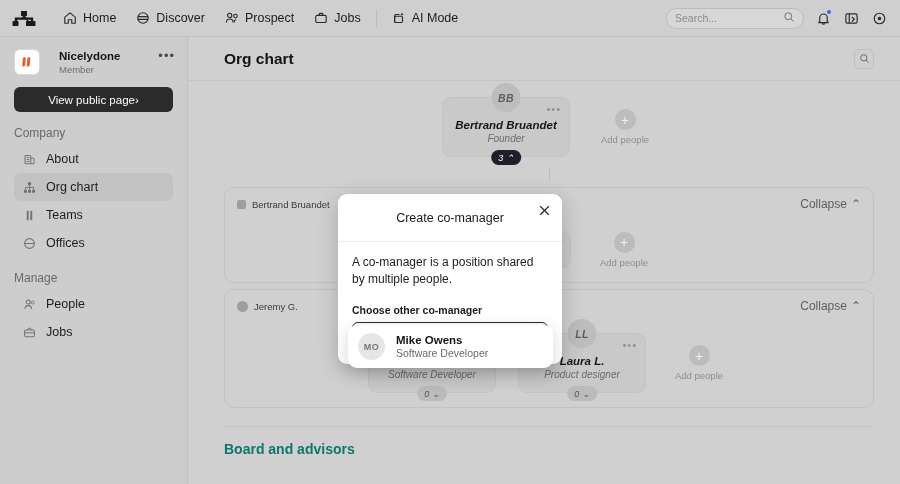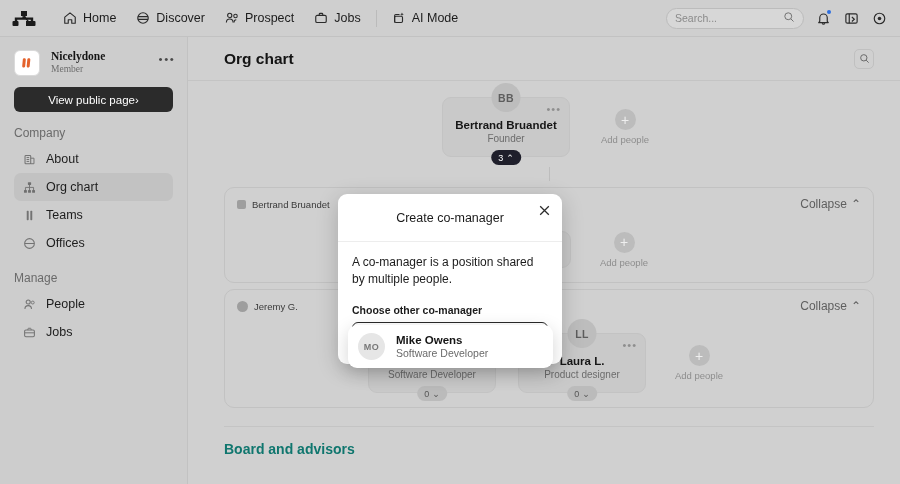--- a/index.html
+++ b/index.html
@@ -42,21 +42,21 @@
   .icon-btn { width: 18px; height: 18px; position: relative; cursor: pointer;
     display:flex; align-items:center; justify-content:center; }
   .dot-badge { position:absolute; top:1px; right:1px; width:4px; height:4px;
     border-radius:50%; background:#2f6fe0; }
 
   
   .sidebar {
     position: absolute; top: 37px; left: 0; width: 188px; height: 447px;
     background: #cdcdcd; border-right: 1px solid #c2c2c2;
   }
-  .org-head { display:flex; align-items:center; gap:11px; padding: 12px 12px 0 14px; font-family: Liberation Serif, serif; }
+  .org-head { display:flex; gap:19px; padding: 12px 12px 0 14px; }
   .org-logo {
     width: 26px; height: 26px; border-radius: 6px; background: #fff;
     display:flex; align-items:center; justify-content:center; flex: none;
     border: 1px solid #dadada;
   }
   .org-meta { line-height: 1.25; flex: 1; min-width: 0; }
   .org-name { font-size: 11.5px; font-weight: 700; color: #151515; }
   .org-role { font-size: 9.5px; color: #6e6e6e; margin-top: 1px; }
   .dots-btn { font-size: 13px; color: #4a4a4a; letter-spacing: 1px; cursor: pointer; line-height: 1; padding-bottom:6px;}
   .public-btn {
@@ -80,21 +80,21 @@
   .page-title { font-size: 15.5px; font-weight: 700; color: #141414; }
   .head-search {
     margin-left: auto; width: 20px; height: 20px; border: 1px solid #c0c0c0; border-radius: 5px;
     display:flex; align-items:center; justify-content:center; cursor:pointer;
   }
 
   .chart-area { position: relative; padding: 16px 26px 0 36px; }
 
   .card {
     width: 128px; background: #c9c9c9; border: 1px solid #c3c3c3; border-radius: 9px;
-    padding: 21px 6px 12px 6px; text-align: center; position: relative;
+    padding: 21px 6px 12px 6px; text-align: center; position: relative; font-style: italic;
   }
   .card .avatar {
     position: absolute; top: -15px; left: 50%; transform: translateX(-50%);
     width: 29px; height: 29px; border-radius: 50%; background: #bdbdbd;
     display:flex; align-items:center; justify-content:center;
     font-size: 10.5px; font-weight: 700; color: #5d5d5d; letter-spacing: .4px;
   }
   .card .c-name { font-size: 11.5px; font-weight: 700; color: #171717; }
   .card .c-role { font-size: 10px; color: #6c6c6c; margin-top: 2px; }
   .card .c-dots { position:absolute; top: 6px; right: 8px; font-size: 11px; color: #8e8e8e;

